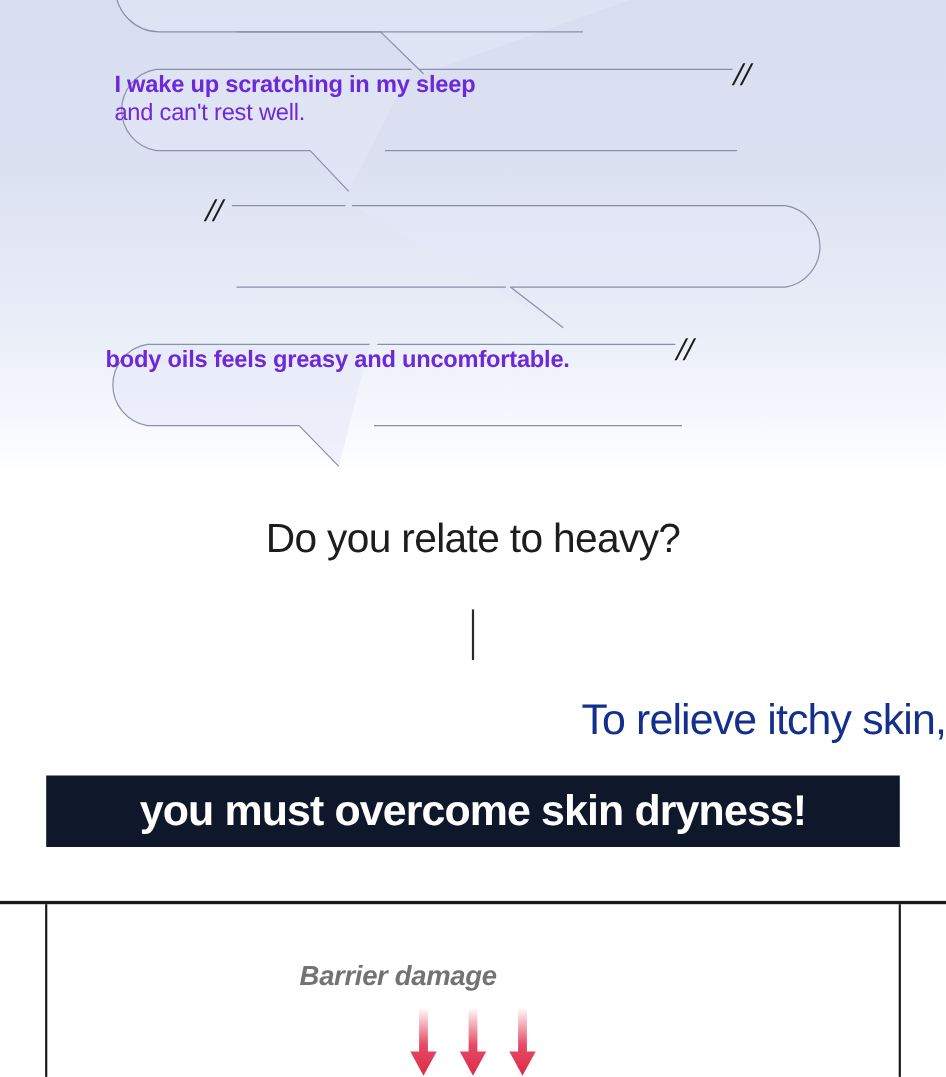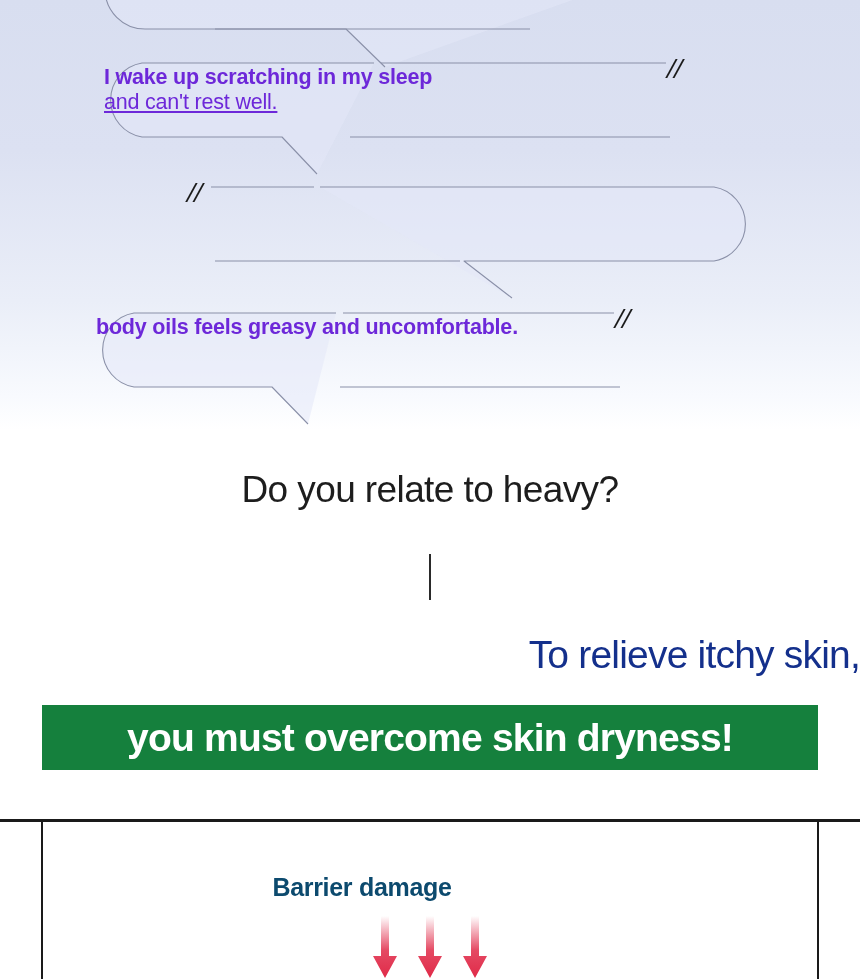--- a/index.html
+++ b/index.html
@@ -24,21 +24,21 @@
   .bubble svg { position:absolute; left:0; top:0; overflow:visible; }
   .bubble .txt {
     position:absolute; left:0; top:0; width:100%;
     text-align:left; color:#6d28d9;
     line-height:1.18;
     letter-spacing:-0.2px;
   }
   .bubble .l1 { font-size:21.5px; }
   .bubble .l2 { font-size:21.5px; }
   .bold { font-weight:bold; }
-  .reg  { font-weight:normal;text-decoration:underline; }
+  .reg  { font-weight:normal; }
 
   .qmark {
     position:absolute;
     font-family:"Liberation Serif", serif;
     font-weight:bold; font-style:italic;
     font-size:30px; color:#1a1a1a;
     line-height:1;
     letter-spacing:-1px;
   }
 
@@ -54,40 +54,40 @@
   }
 
   
   .head1 {
     position:absolute; left:0; top:633px; width:860px;
     text-align:right; font-size:39px; color:#14308c;
     letter-spacing:-0.8px; font-weight:normal;
   }
   .head2wrap {
     position:absolute; left:42px; top:705px; width:776px; height:65px;
-    background:#15803d;
+    background:#0f172a;
     display:flex; align-items:center; justify-content:center;
   }
   .head2 {
     font-size:39px; font-weight:bold; color:#ffffff;
     letter-spacing:-0.8px; line-height:1;
   }
 
   
   .hrule-top {
     position:absolute; left:0; top:819px; width:860px; height:3px;
     background:#1a1a1a;
   }
   .vline-left  { position:absolute; left:41px;  top:822px; width:2px; height:157px; background:#1a1a1a; }
   .vline-right { position:absolute; left:817px; top:822px; width:2px; height:157px; background:#1a1a1a; }
 
   .barrier {
     position:absolute; left:0; top:873px; width:724px;
     text-align:center; font-size:25px; font-weight:bold;
-    color:#0c4a6e; letter-spacing:-0.3px;
+    color:#737373; letter-spacing:-0.3px;font-style:italic;
   }
   .arrows {
     position:absolute; left:0; top:916px; width:860px; height:63px;
     display:flex; justify-content:center; align-items:flex-start; gap:19px;
   }
 </style>
 </head>
 <body>
 
 <div id="stage">

